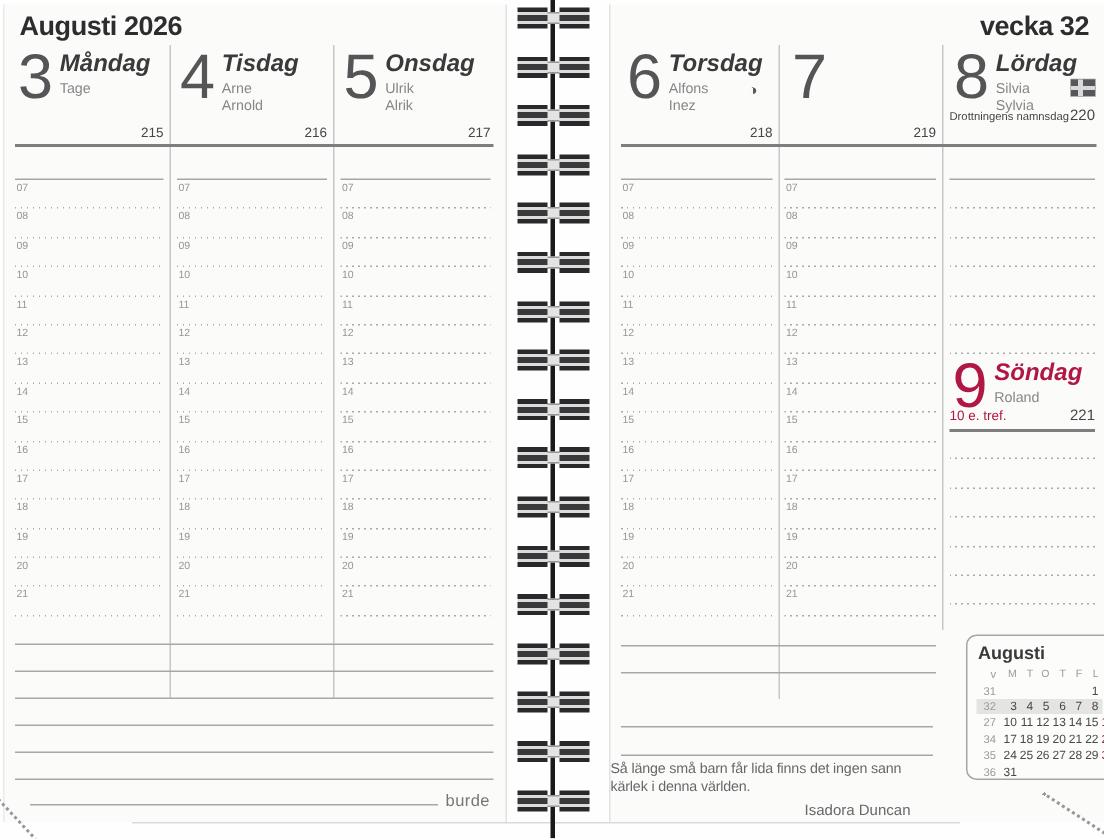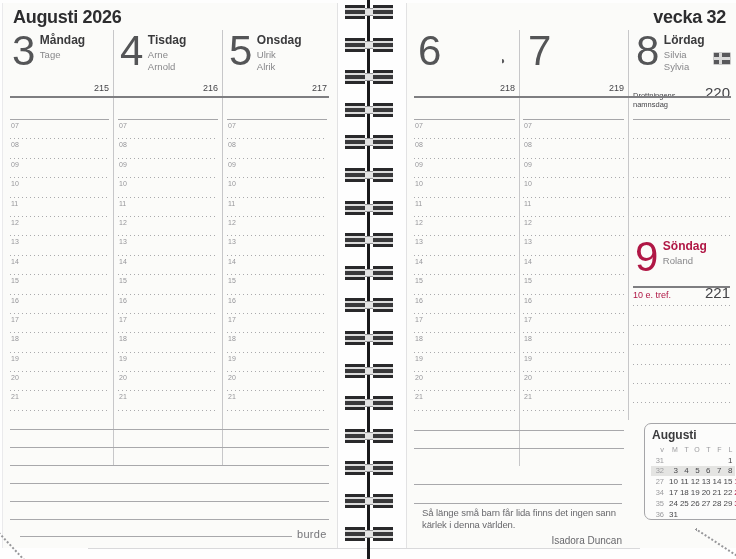--- a/index.html
+++ b/index.html
@@ -19,28 +19,28 @@
 
   .vsep{position:absolute;width:1px;background:#c7c7c9;}
   .hline{position:absolute;height:1px;background:#a8a8ab;}
   .hline.dark{height:2px;background:#7e7e81;}
   .hline.faint{background:#d9d9db;}
 
   .day-header{position:absolute;display:flex;gap:6px;align-items:flex-start;}
   .day-number{font-size:42px;line-height:40px;font-weight:400;color:#545557;letter-spacing:-1.5px;}
   .day-number.red{color:#b01745;}
   .day-texts{display:flex;flex-direction:column;padding-top:3px;}
-  .day-name{font-size:12px;font-weight:bold;color:#3a3a3c;line-height:1.1;}
+  .day-name{font-size:16px;font-weight:bold;color:#3a3a3c;line-height:1.1;font-style:italic;}
   .day-name.red{color:#b01745;}
   .name-days{font-size:9.5px;color:#87878a;line-height:1.25;margin-top:2px;white-space:pre-line;}
 
   .doy{position:absolute;font-size:9px;color:#454549;text-align:right;}
   .doy-row{position:absolute;display:flex;justify-content:space-between;align-items:baseline;}
   .holiday-note{font-size:7.5px;color:#454549;}
-  .doy-num{font-size:15px;color:#454549;margin-top:12px;}
+  .doy-num{font-size:10px;color:#454549;}
   .church-note{font-size:9px;color:#b01745;}
 
   .sched{position:absolute;}
   .row{position:relative;height:19.4px;box-sizing:border-box;}
   .row.solid{height:21px;border-bottom:1px solid #a6a6a9;}
   .row.dotted{
     background-image:repeating-linear-gradient(to right,#aaaaad 0 1px,transparent 1px 4px);
     background-position:0 100%;background-size:100% 1px;background-repeat:no-repeat;
   }
   .hour-label{position:absolute;top:2px;left:1px;font-size:7px;color:#96969a;line-height:1;}
@@ -119,20 +119,25 @@
     <span class="day-number">5</span>
     <span class="day-texts">
       <span class="day-name">Onsdag</span>
       <span class="name-days">Ulrik
 Alrik</span>
     </span>
   </div>
 
   <div class="day-header" style="left:418px;top:31px;">
     <span class="day-number">6</span>
+    <span class="day-texts">
+      <span class="day-name">Torsdag</span>
+      <span class="name-days">Alfons
+Inez</span>
+    </span>
   </div>
   <span class="moon-icon" style="left:499px;top:56px;">◑</span>
 
   <div class="day-header" style="left:528px;top:31px;">
     <span class="day-number">7</span>
   </div>
 
   <div class="day-header" style="left:636px;top:31px;">
     <span class="day-number">8</span>
     <span class="day-texts">
@@ -434,21 +439,21 @@
   <div class="hline" style="left:10px;top:501px;width:319px;"></div>
   <div class="hline" style="left:10px;top:519px;width:319px;"></div>
   <div class="hline" style="left:20px;top:536px;width:272px;"></div>
   <div class="brand" style="left:297px;top:528px;">burde</div>
 
   <div class="hline" style="left:414px;top:430px;width:210px;"></div>
   <div class="hline" style="left:414px;top:448px;width:210px;"></div>
   <div class="hline" style="left:414px;top:484px;width:208px;"></div>
   <div class="hline" style="left:414px;top:503px;width:208px;"></div>
 
-  <div class="quote" style="left:422px;top:507px;">
+  <div class="quote" style="left:407px;top:507px;">
     <div class="quote-text">Så länge små barn får lida finns det ingen sann kärlek i denna världen.</div>
     <div class="quote-author">Isadora Duncan</div>
   </div>
 
   <div class="minical">
     <div class="mc-title">Augusti</div>
     <div>
         <div class="mc-row mc-header">
           <span class="mc-week">v</span>
           <span class="mc-cell">M</span>

